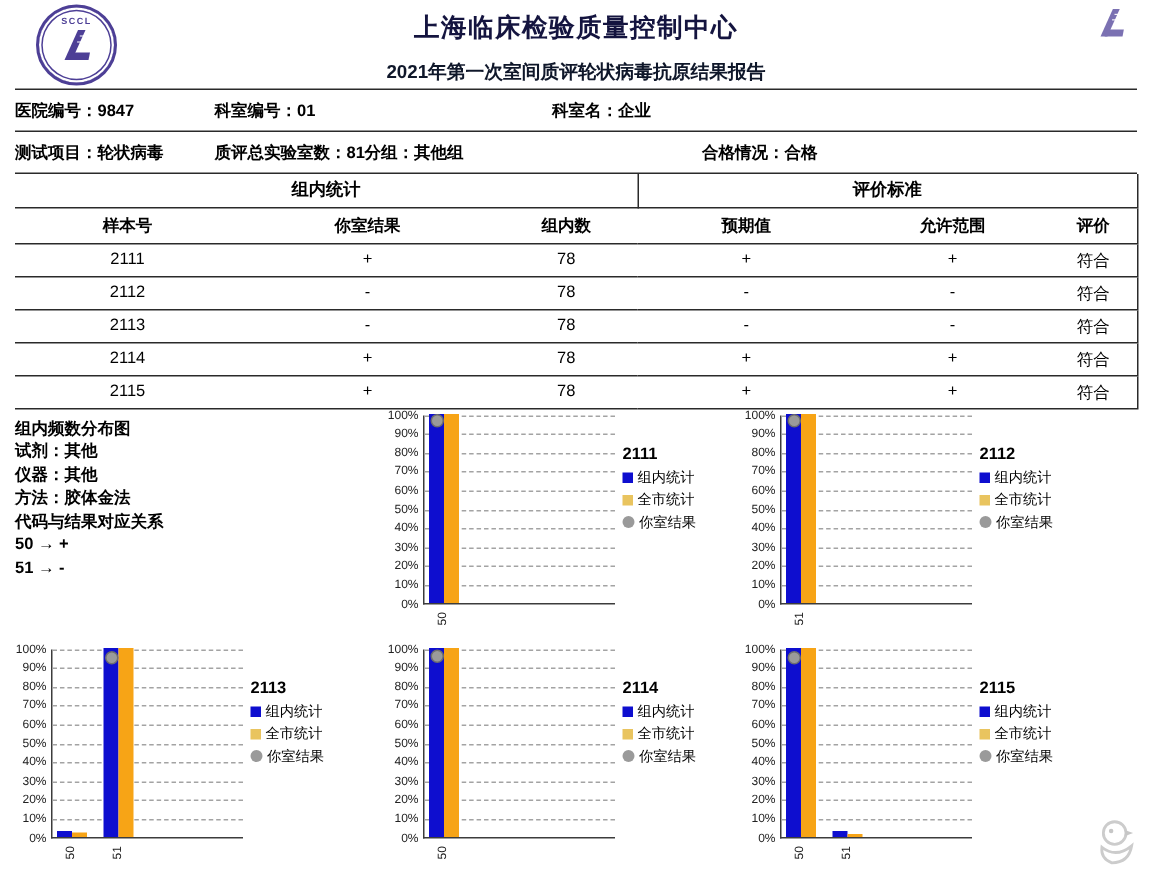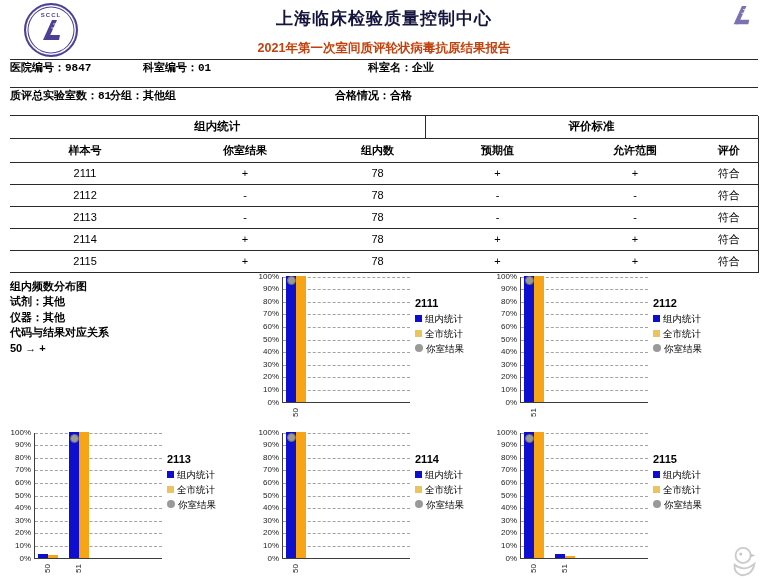--- a/index.html
+++ b/index.html
@@ -14,27 +14,27 @@
   .hdr { position:relative; height:60px; border-bottom:1px solid #2a2a2a; }
   .seal {
     position:absolute; left:14px; top:3px; width:54px; height:54px;
     border:2px solid var(--seal-purple); border-radius:50%;
     box-shadow: inset 0 0 0 1.5px #fff, inset 0 0 0 2.5px var(--seal-purple);
     display:flex; flex-direction:column; align-items:center; padding-top:7px;
   }
   .seal-top { font-size:6px; font-weight:bold; letter-spacing:1px; color:var(--seal-purple); }
   .titles { text-align:center; padding-top:7px; }
   .title { font-size:17px; font-weight:bold; color:#14143f; letter-spacing:1px; }
-  .subtitle { font-size:12.5px; font-weight:bold; color:#c2410c; margin-top:10px; }
+  .subtitle { font-size:12.5px; font-weight:bold; color:#0f172a; margin-top:10px; }
   .corner-logo { position:absolute; right:6px; top:4px; opacity:.8; }
 
   
   .info-row {
-    display:flex; align-items:flex-start; height:28px;
-    border-bottom:1px solid #2a2a2a; font-size:11px; font-weight:bold; white-space:nowrap;font-family:Liberation Mono, monospace;
+    display:flex; align-items:center; height:28px;
+    border-bottom:1px solid #2a2a2a; font-size:11px; font-weight:bold; white-space:nowrap;
   }
   .seg { flex:0 0 auto; }
   .w133{width:133px} .w225{width:225px} .w125{width:125px} .w100{width:100px}
 
   
   table.results { width:100%; border-collapse:collapse; font-size:11px; table-layout:fixed; border-right:1px solid #2a2a2a; }
   table.results th, table.results td { text-align:center; border-bottom:1px solid #2a2a2a; }
   table.results tr.grp th { height:22px; font-size:11.5px; }
   table.results tr.cols th { height:24px; font-size:11px; }
   table.results td { height:22px; font-weight:normal; }
@@ -113,20 +113,21 @@
     </svg>
   </div>
 
   <div class="info-row">
     <span class="seg w133"><span>医院编号：</span><span>9847</span></span>
     <span class="seg w225"><span>科室编号：</span><span>01</span></span>
     <span class="seg"><span>科室名：</span><span>企业</span></span>
   </div>
 
   <div class="info-row">
+    <span class="seg w133"><span>测试项目：</span><span>轮状病毒</span></span>
     <span class="seg w100"><span>质评总实验室数：</span><span>81</span></span>
     <span class="seg w225"><span>分组：</span><span>其他组</span></span>
     <span class="seg"><span>合格情况：</span><span>合格</span></span>
   </div>
 
   <table class="results">
     <colgroup>
         <col class="c1">
         <col class="c2">
         <col class="c3">
@@ -191,22 +192,24 @@
         </tr>
       </tbody>
   </table>
 
   <section class="charts">
     <div class="cell meta">
       <div class="meta-title">组内频数分布图</div>
       <div>
           <div>试剂：其他</div>
           <div>仪器：其他</div>
+          <div>方法：胶体金法</div>
           <div>代码与结果对应关系</div>
           <div>50 → +</div>
+          <div>51 → -</div>
         </div>
     </div>
     <div class="cell">
         <div class="chart-body">
           <div class="yaxis">
             <span class="ytick" style="top: -4px;">100%</span>
             <span class="ytick" style="top: 8.6px;">90%</span>
             <span class="ytick" style="top: 21.2px;">80%</span>
             <span class="ytick" style="top: 33.8px;">70%</span>
             <span class="ytick" style="top: 46.4px;">60%</span>

